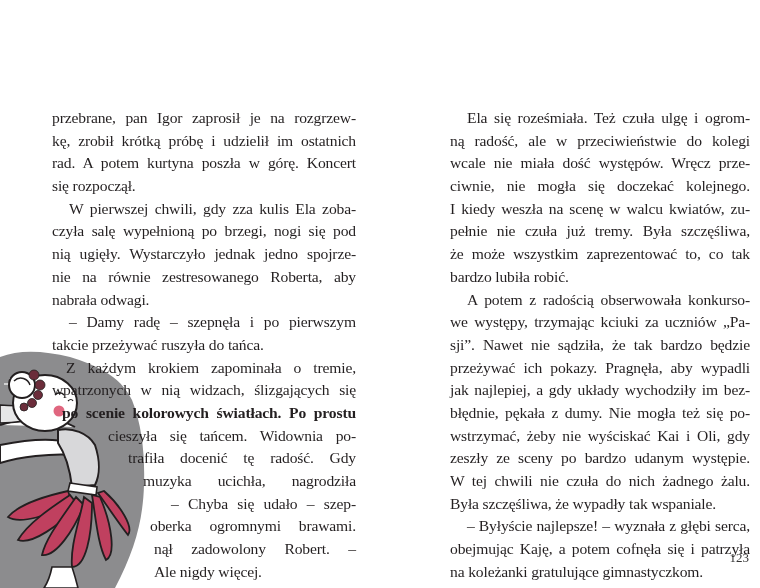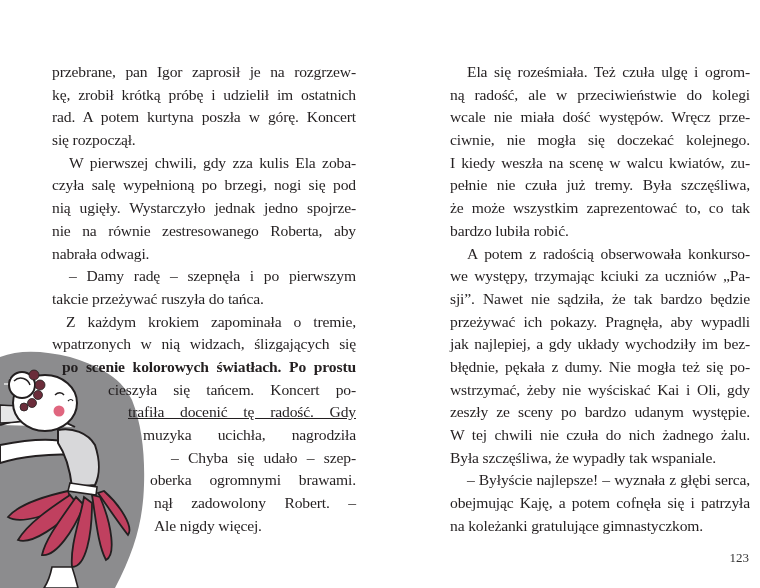--- a/index.html
+++ b/index.html
@@ -5,21 +5,21 @@
     html, body { margin: 0; padding: 0; }
     body {
       width: 760px; height: 588px; background: #ffffff; position: relative; overflow: hidden;
       font-family: "Liberation Serif", "DejaVu Serif", serif; color: #231f20;
     }
     .page { position: absolute; top: 0; height: 588px; }
     .page-left { left: 0; width: 380px; }
     .page-right { left: 391px; width: 380px; }
     .col {
       position: absolute; font-size: 15.6px; line-height: 22.7px;
-      text-align: justify; letter-spacing: -0.15px;
+      text-align: justify; letter-spacing: -0.15px; margin-top: 46px;
     }
     .col-left { left: 52px; top: 61px; width: 304px; }
     .col-right { left: 59px; top: 61px; width: 300px; }
     .line {
       display: block; height: 22.7px; white-space: nowrap; text-align: justify;
       text-align-last: justify; overflow: visible;
     }
     .line.last { text-align-last: left; }
     .line.ind { padding-left: 17px; }
     .illustration { position: absolute; left: 0; top: 345px; width: 150px; height: 243px; }
@@ -86,22 +86,22 @@
       <span class="line ind">W pierwszej chwili, gdy zza kulis Ela zoba-</span>
       <span class="line">czyła salę wypełnioną po brzegi, nogi się pod</span>
       <span class="line">nią ugięły. Wystarczyło jednak jedno spojrze-</span>
       <span class="line">nie na równie zestresowanego Roberta, aby</span>
       <span class="line last">nabrała odwagi.</span>
       <span class="line ind">– Damy radę – szepnęła i po pierwszym</span>
       <span class="line last">takcie przeżywać ruszyła do tańca.</span>
       <span class="line" style="padding-left: 14px;">Z każdym krokiem zapominała o tremie,</span>
       <span class="line">wpatrzonych w nią widzach, ślizgających się</span>
       <span class="line" style="padding-left: 10px; font-weight: bold;">po scenie kolorowych światłach. Po prostu</span>
-      <span class="line" style="padding-left: 56px;">cieszyła się tańcem. Koncert po-</span>
-      <span class="line" style="padding-left: 76px; text-decoration: underline;">trafiła docenić tę radość. Gdy</span>
+      <span class="line" style="padding-left: 56px;">cieszyła się tańcem. Widownia po-</span>
+      <span class="line" style="padding-left: 76px;">trafiła docenić tę radość. Gdy</span>
       <span class="line" style="padding-left: 91px;">muzyka ucichła, nagrodziła</span>
       <span class="line" style="padding-left: 119px;">– Chyba się udało – szep-</span>
       <span class="line" style="padding-left: 98px;">oberka ogromnymi brawami.</span>
       <span class="line" style="padding-left: 102px;">nął zadowolony Robert. –</span>
       <span class="line last" style="padding-left: 102px;">Ale nigdy więcej.</span>
     </div>
 </div>
 
 <div class="page page-right">
   <div class="col col-right" id="rightCol">

